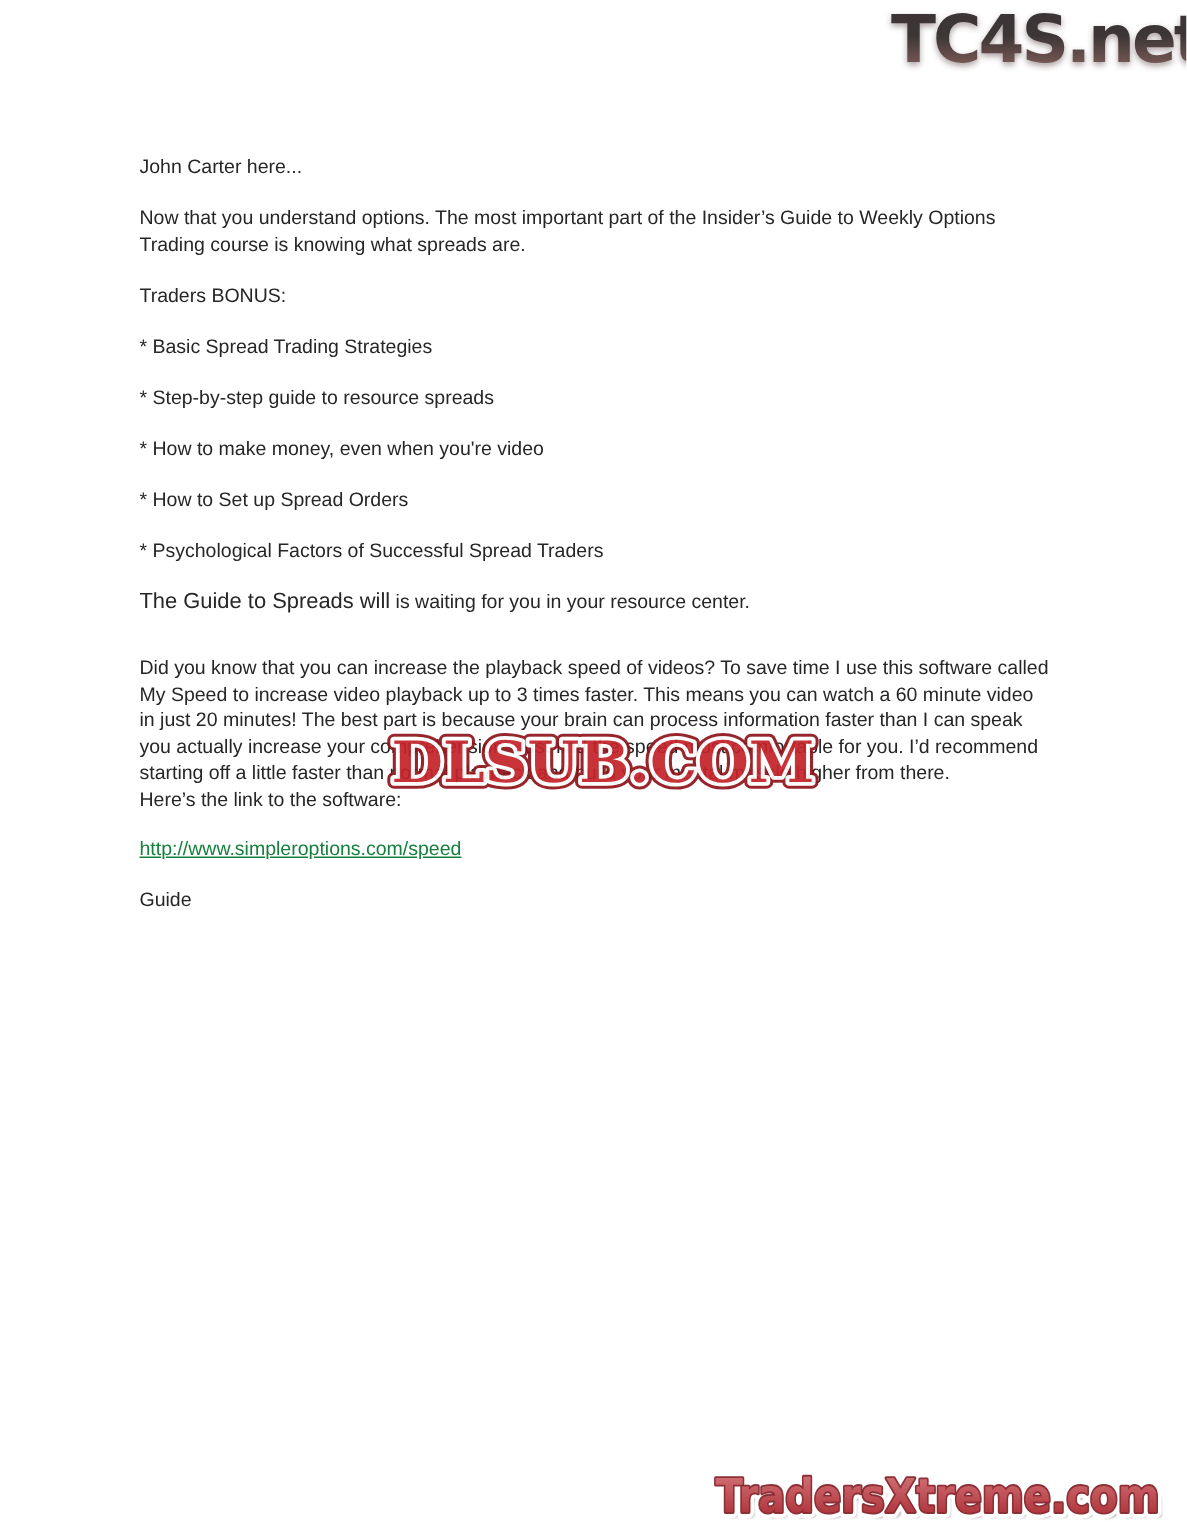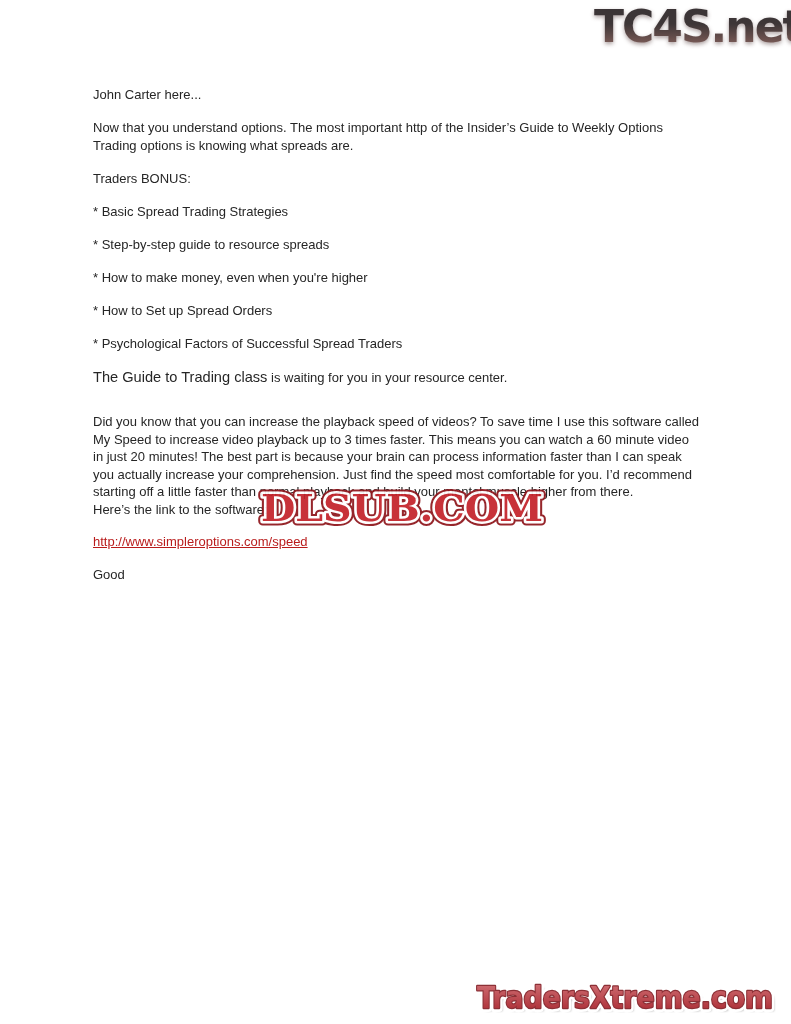--- a/index.html
+++ b/index.html
@@ -32,26 +32,26 @@
 
   
   .content {
     position: absolute;
     left: 93px;
     top: 86px;
     width: 660px;
     font-size: 13px;
     line-height: 18px;
   }
-  .content p { margin: 0 0 15px 0; white-space: nowrap; }
+  .content p { margin: 16px 0 15px 0; white-space: nowrap; }
   .waiting-line { margin-bottom: 26px !important; }
   .waiting-highlight { font-size: 14.6px; }
   .speed-para { line-height: 17.5px; }
   .doc-link {
-    color: #b91c1c;
+    color: #15803d;
     text-decoration: underline;
   }
 
   
   .dlsub-stamp {
     position: absolute;
     left: 254px;
     top: 481px;
     width: 296px;
     height: 54px;
@@ -72,39 +72,39 @@
 <body>
 
 <div class="page">
 
   <div class="tc4s-logo">TC4S.net</div>
 
   <div class="content">
 
     <p>John Carter here...</p>
 
-    <p><span>Now that you understand options. The most important http of the Insider’s Guide to Weekly Options</span><br><span>Trading options is knowing what spreads are.</span></p>
+    <p><span>Now that you understand options. The most important part of the Insider’s Guide to Weekly Options</span><br><span>Trading course is knowing what spreads are.</span></p>
 
     <p>Traders BONUS:</p>
 
 
     <p>* Basic Spread Trading Strategies</p>
     <p>* Step-by-step guide to resource spreads</p>
-    <p>* How to make money, even when you're higher</p>
+    <p>* How to make money, even when you're video</p>
     <p>* How to Set up Spread Orders</p>
     <p>* Psychological Factors of Successful Spread Traders</p>
 
-    <p class="waiting-line"><span class="waiting-highlight">The Guide to Trading class</span><span> is waiting for you in your resource center.</span></p>
+    <p class="waiting-line"><span class="waiting-highlight">The Guide to Spreads will</span><span> is waiting for you in your resource center.</span></p>
 
     <p class="speed-para"><span>Did you know that you can increase the playback speed of videos? To save time I use this software called</span><br><span>My Speed to increase video playback up to 3 times faster. This means you can watch a 60 minute video</span><br><span>in just 20 minutes! The best part is because your brain can process information faster than I can speak</span><br><span>you actually increase your comprehension. Just find the speed most comfortable for you. I’d recommend</span><br><span>starting off a little faster than normal playback and build your mental muscle higher from there.</span><br><span>Here’s the link to the software:</span></p>
 
     <p><a class="doc-link" href="#">http://www.simpleroptions.com/speed</a></p>
 
 
-    <p>Good</p>
+    <p>Guide</p>
   </div>
 
   <svg class="dlsub-stamp" viewBox="0 0 296 54" xmlns="http://www.w3.org/2000/svg">
     <g font-family="DejaVu Serif, serif" font-weight="bold" font-size="38" text-anchor="middle">
       <text x="148" y="43" fill="#70121a" opacity="0.35" textLength="282" lengthAdjust="spacingAndGlyphs">DLSUB.COM</text>
       <text x="148" y="40" fill="none" stroke="#8f161c" stroke-width="9" stroke-linejoin="round" textLength="282" lengthAdjust="spacingAndGlyphs">DLSUB.COM</text>
       <text x="148" y="40" fill="#c4232b" stroke="#ffffff" stroke-width="5" stroke-linejoin="round" paint-order="stroke" textLength="282" lengthAdjust="spacingAndGlyphs">DLSUB.COM</text>
     </g>
   </svg>
 

